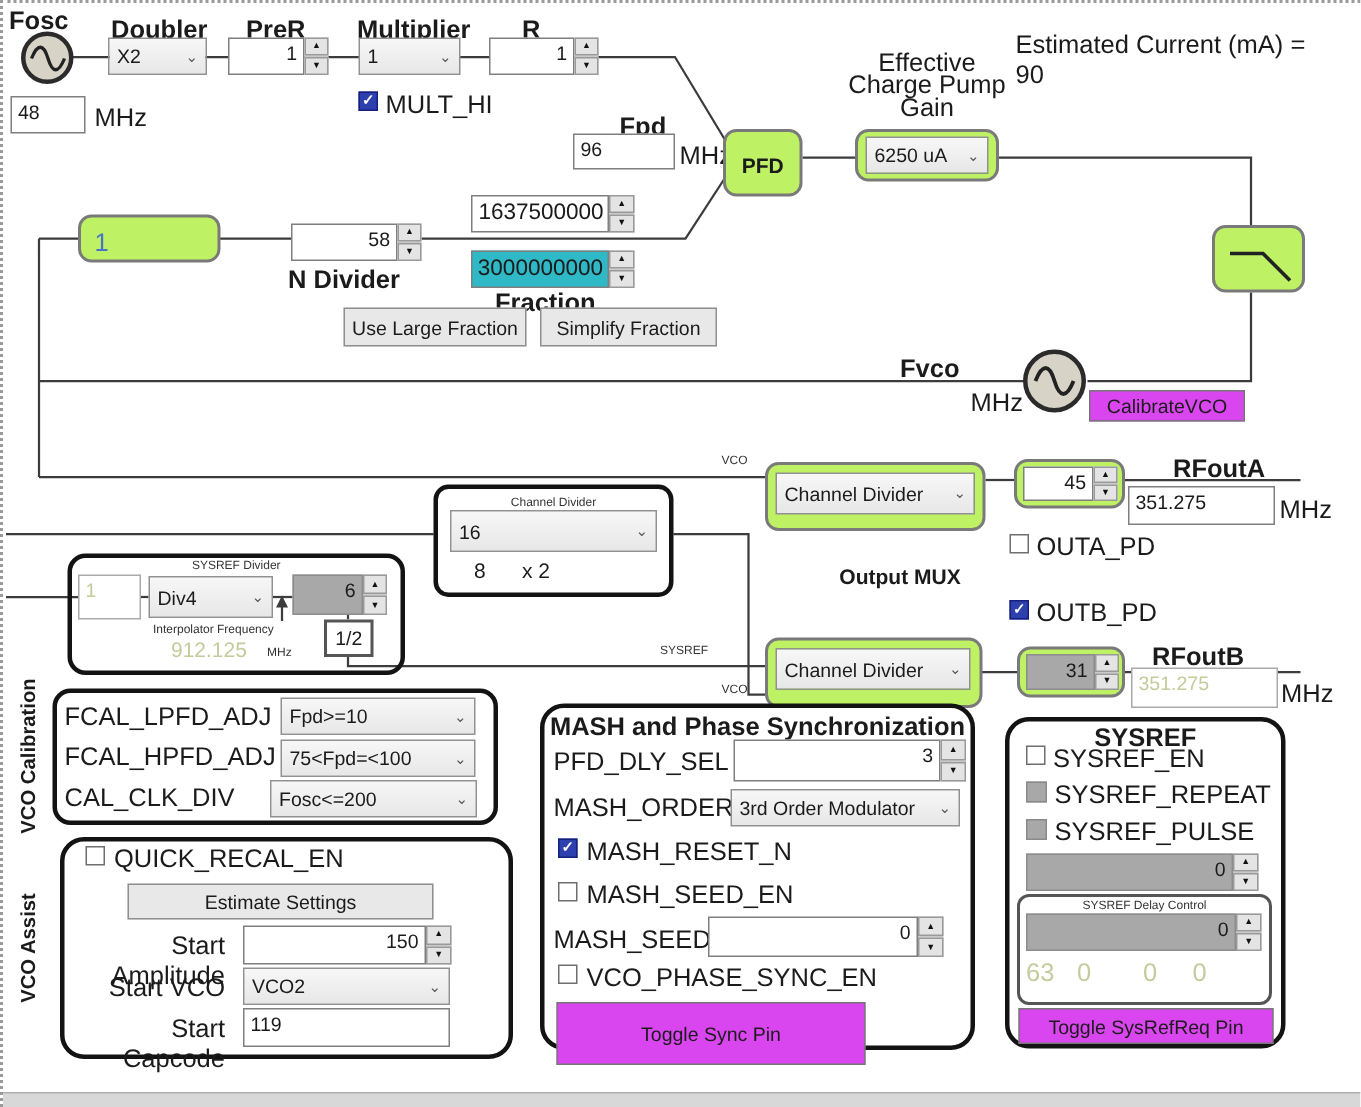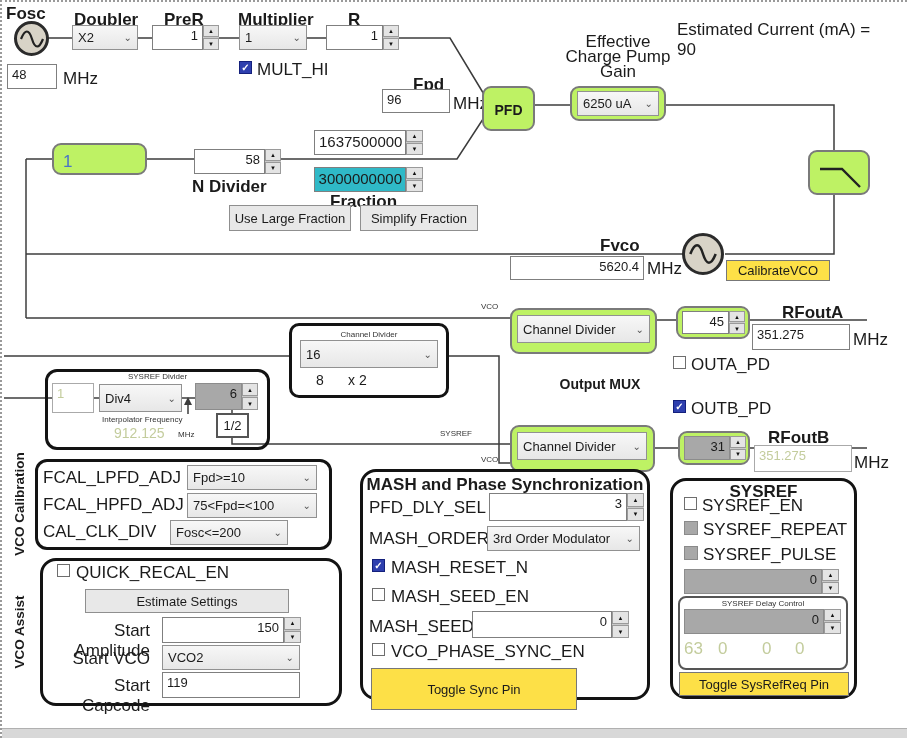--- a/index.html
+++ b/index.html
@@ -14,21 +14,21 @@
   .right{text-align:right}
   .inp{background:#fff;border:1px solid #7f7f7f;font-size:13px;padding:2px 4px;overflow:hidden;white-space:nowrap}
   .dd{background:linear-gradient(#f7f7f7,#e7e7e7);border:1px solid #919191;font-size:13px;
       display:flex;align-items:center;padding:0 5px;overflow:hidden;white-space:nowrap}
   .dd .ch{margin-left:auto;font-size:10px;color:#555;flex:0 0 auto}
   .spin{display:flex;flex-direction:column;gap:1px;background:#c9c9c9}
   .sb{flex:1;background:#e4e4e4;border:1px solid #9a9a9a;font-size:6px;line-height:1;
       display:flex;align-items:center;justify-content:center;color:#111;box-sizing:border-box}
   .btn{background:#e8e8e8;border:1px solid #8f8f8f;display:flex;align-items:center;justify-content:center;
        font-size:13px;white-space:nowrap}
-  .btn.flat{background:#fde047;border:1px solid #777}
+  .btn.flat{background:#d946ef;border:1px solid #777}
   .cb{width:13px;height:13px;background:#fff;border:1px solid #6e6e6e}
   .cb.on{background:#2e3fae;border-color:#14207c;color:#fff;font-size:10px;line-height:12px;text-align:center;font-weight:bold}
   .cb.on::after{content:"\2713"}
   .cb.dis{background:#a8a8a8;border-color:#8a8a8a}
   .box{border:3px solid #131313;border-radius:12px}
   .rbox{border:2px solid #7a7a7a;border-radius:9px;background:#bef264}
   .grayfield{background:#a8a8a8;border:1px solid #8c8c8c;font-size:13px;padding:2px 4px;overflow:hidden}
   .green{color:#c3cc9c}
   .blueval{color:#4a73c8}
   .cyan{background:#2fb9c7;border:1px solid #7f7f7f;font-size:15px;padding:2px 3px;overflow:hidden;white-space:nowrap}
@@ -148,21 +148,20 @@
   <div class="a cyan right" style="left:312px;top:165px;width:92px;height:25px">3000000000</div>
   <div class="a spin" style="left:404px;top:165px;width:17px;height:25px">
     <div class="sb">▲</div>
       <div class="sb">▼</div>
   </div>
   <div class="a lbl b" style="left:328px;top:190px;width:62px;height:14px">Fraction</div>
   <div class="a btn" style="left:227px;top:203px;width:122px;height:26px">Use Large Fraction</div>
   <div class="a btn" style="left:358px;top:203px;width:118px;height:26px">Simplify Fraction</div>
 
   <div class="a lbl b" style="left:598px;top:234px;width:42px;height:14px">Fvco</div>
-  <div class="a inp right" style="left:508px;top:254px;width:134px;height:24px">5620.4</div>
   <div class="a lbl" style="left:645px;top:257px;width:32px;height:14px">MHz</div>
   <div class="a osc" style="left:680px;top:231px;width:42px;height:42px">
     <svg width="30" height="30" viewBox="0 0 26 26">
         <path d="M2,13 C6,3 10,3 13,13 C16,23 20,23 24,13" stroke="#222" stroke-width="2.2" fill="none"></path>
       </svg>
   </div>
   <div class="a btn flat" style="left:724px;top:258px;width:104px;height:21px">CalibrateVCO</div>
 
   <div class="a box" style="left:287px;top:321px;width:160px;height:75px;background:#fff;border-radius:10px">
     <div class="a sm ctr" style="left:0;top:4px;width:154px">Channel Divider</div>
@@ -238,21 +237,21 @@
   <div class="a dd" style="left:185px;top:463px;width:130px;height:25px">
     <span>Fpd&gt;=10</span>
     <span class="ch">⌄</span>
   </div>
   <div class="a lbl" style="left:41px;top:493px;width:140px">FCAL_HPFD_ADJ</div>
   <div class="a dd" style="left:185px;top:491px;width:130px;height:25px">
     <span>75&lt;Fpd=&lt;100</span>
     <span class="ch">⌄</span>
   </div>
   <div class="a lbl" style="left:41px;top:520px;width:140px">CAL_CLK_DIV</div>
-  <div class="a dd" style="left:168px;top:518px;width:118px;height:25px">
+  <div class="a dd" style="left:178px;top:518px;width:138px;height:25px">
     <span>Fosc&lt;=200</span>
     <span class="ch">⌄</span>
   </div>
 
   <div class="vt" style="left:17px;top:630px">VCO Assist</div>
   <div class="a box" style="left:38px;top:556px;width:302px;height:148px;border-radius:16px"></div>
   <div class="a cb" style="left:55px;top:562px"></div>
   <div class="a lbl" style="left:74px;top:561px;width:140px">QUICK_RECAL_EN</div>
   <div class="a btn" style="left:83px;top:587px;width:204px;height:24px">Estimate Settings</div>
   <div class="a lbl right" style="left:40px;top:619px;width:108px">Start Amplitude</div>

